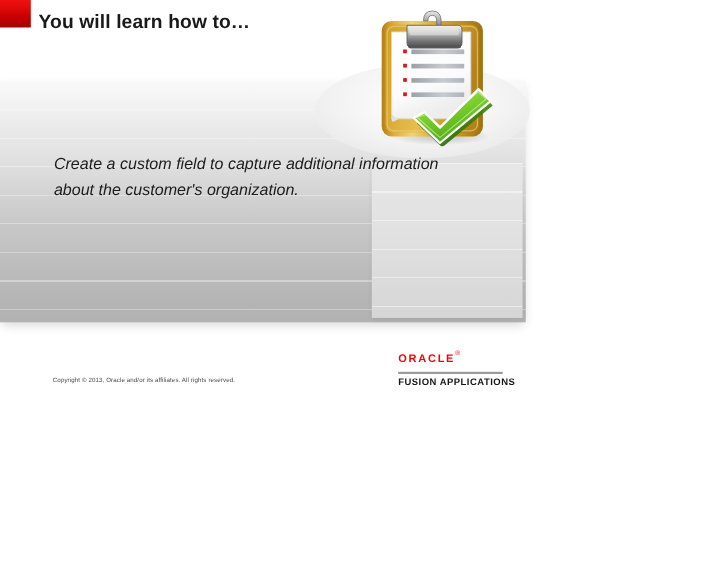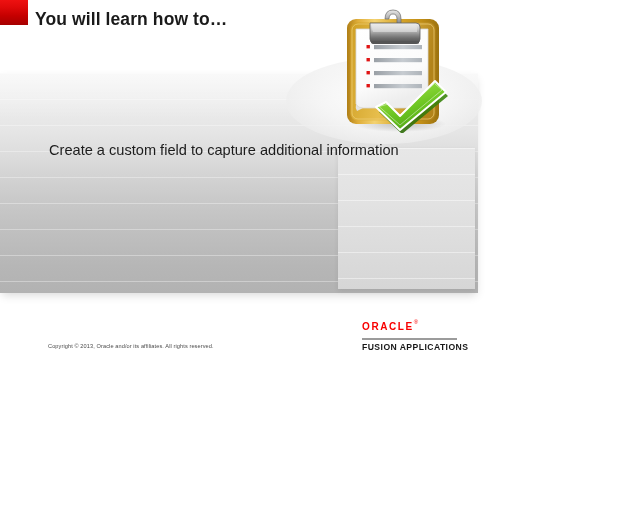--- a/index.html
+++ b/index.html
@@ -131,20 +131,21 @@
 
   
   .body-copy {
     position: absolute;
     left: 49px;
     top: 139px;
     width: 400px;
     font-size: 14.6px;
     line-height: 23px;
     color: #1c1c1c;
+    font-style: italic;
   }
   .body-copy .line { white-space: nowrap; }
 
   
   .art {
     position: absolute;
     left: 330px;
     top: 8px;
     width: 140px;
     height: 125px;
@@ -212,20 +213,21 @@
   </div>
 
   <div class="panel-right-card">
     <div class="bands"></div>
   </div>
 
   <div class="art-halo"></div>
 
   <div class="body-copy">
     <div class="line">Create a custom field to capture additional information</div>
+    <div class="line">about the customer's organization.</div>
   </div>
 
   <div class="art">
     <svg width="140" height="125" viewBox="0 0 140 125" xmlns="http://www.w3.org/2000/svg">
       <defs>
         <linearGradient id="gBoardEdge" x1="0" y1="0" x2="1" y2="0">
           <stop offset="0%" stop-color="#b07f16"></stop>
           <stop offset="12%" stop-color="#e0ae3a"></stop>
           <stop offset="30%" stop-color="#f3d271"></stop>
           <stop offset="55%" stop-color="#d9a72c"></stop>

